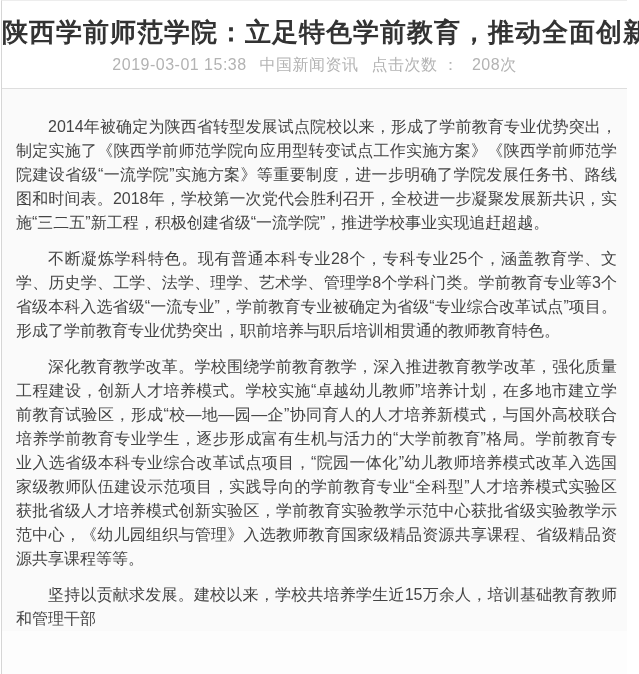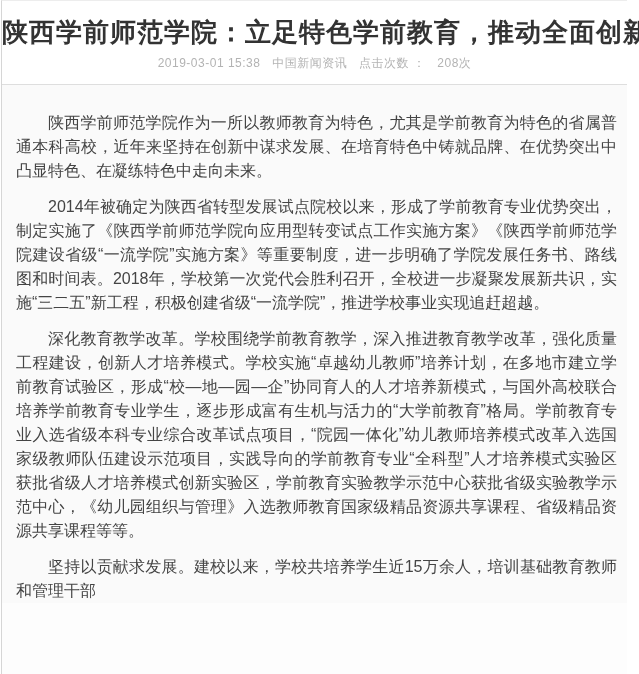--- a/index.html
+++ b/index.html
@@ -34,21 +34,21 @@
     font-size: 26px;
     font-weight: bold;
     color: #333333;
     letter-spacing: 1px;
     line-height: 28px;
     white-space: nowrap;
   }
   .article-meta {
     margin-top: 9px;
     padding-bottom: 12px;
-    font-size: 12px;
+    font-size: 16px;
     color: #b3b3b3;
     letter-spacing: 0.5px;
   }
   .article-meta span { margin: 0 4px; }
   .article-body {
     background: #fafafa;
     padding: 26px 10px 0 14px;
     font-size: 16px;
     line-height: 24px;
     color: #444444;
@@ -69,20 +69,20 @@
       <h1 class="article-title">陕西学前师范学院：立足特色学前教育，推动全面创新发展</h1>
       <div class="article-meta">
         <span>2019-03-01 15:38</span>
         <span>中国新闻资讯</span>
         <span>点击次数 ：</span>
         <span>208次</span>
       </div>
     </div>
 
     <div class="article-body">
-      <p>陕西学前师范学院作为一所以教师教育为特色，尤其是学前教育为特色的省属普通本科高校，近年来坚持在创新中谋求发展、在培育特色中铸就品牌、在优势突出中凸显特色、在凝练特色中走向未来。</p>
       <p>2014年被确定为陕西省转型发展试点院校以来，形成了学前教育专业优势突出，制定实施了《陕西学前师范学院向应用型转变试点工作实施方案》《陕西学前师范学院建设省级“一流学院”实施方案》等重要制度，进一步明确了学院发展任务书、路线图和时间表。2018年，学校第一次党代会胜利召开，全校进一步凝聚发展新共识，实施“三二五”新工程，积极创建省级“一流学院”，推进学校事业实现追赶超越。</p>
+      <p>不断凝炼学科特色。现有普通本科专业28个，专科专业25个，涵盖教育学、文学、历史学、工学、法学、理学、艺术学、管理学8个学科门类。学前教育专业等3个省级本科入选省级“一流专业”，学前教育专业被确定为省级“专业综合改革试点”项目。形成了学前教育专业优势突出，职前培养与职后培训相贯通的教师教育特色。</p>
       <p>深化教育教学改革。学校围绕学前教育教学，深入推进教育教学改革，强化质量工程建设，创新人才培养模式。学校实施“卓越幼儿教师”培养计划，在多地市建立学前教育试验区，形成“校—地—园—企”协同育人的人才培养新模式，与国外高校联合培养学前教育专业学生，逐步形成富有生机与活力的“大学前教育”格局。学前教育专业入选省级本科专业综合改革试点项目，“院园一体化”幼儿教师培养模式改革入选国家级教师队伍建设示范项目，实践导向的学前教育专业“全科型”人才培养模式实验区获批省级人才培养模式创新实验区，学前教育实验教学示范中心获批省级实验教学示范中心，《幼儿园组织与管理》入选教师教育国家级精品资源共享课程、省级精品资源共享课程等等。</p>
       <p>坚持以贡献求发展。建校以来，学校共培养学生近15万余人，培训基础教育教师和管理干部</p>
     </div>
 
   </div>
 </div>
 
 </body></html>

